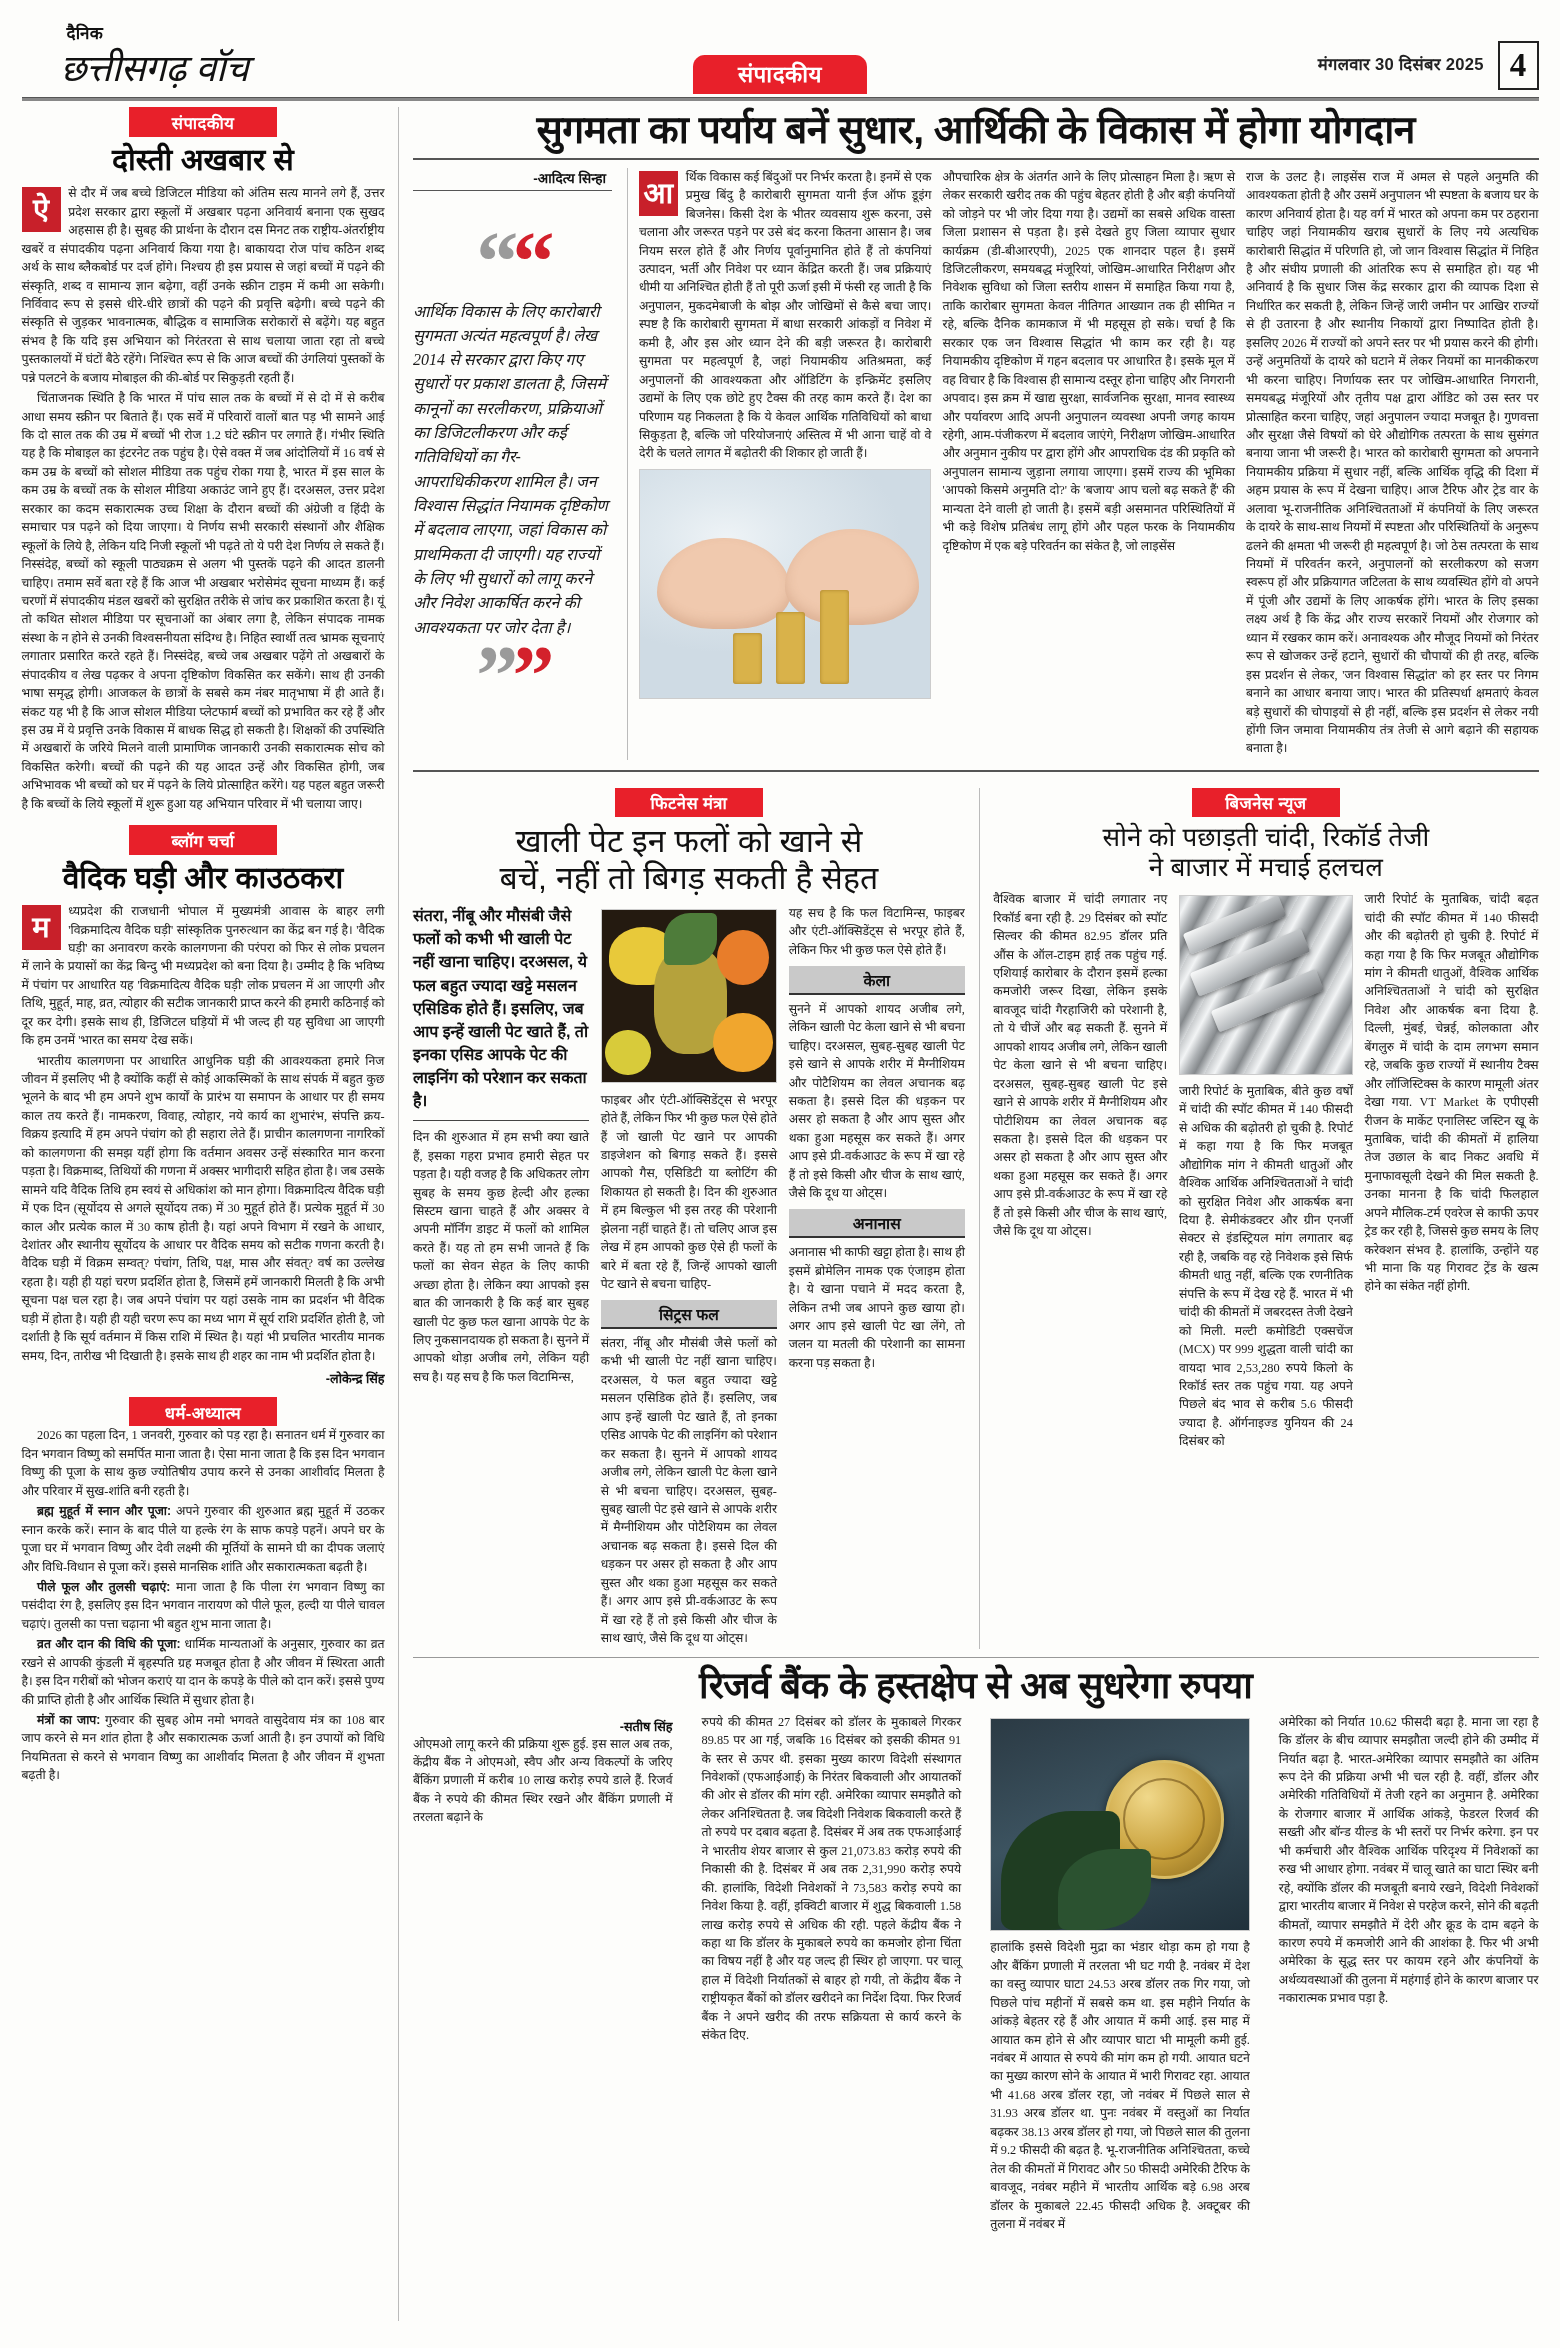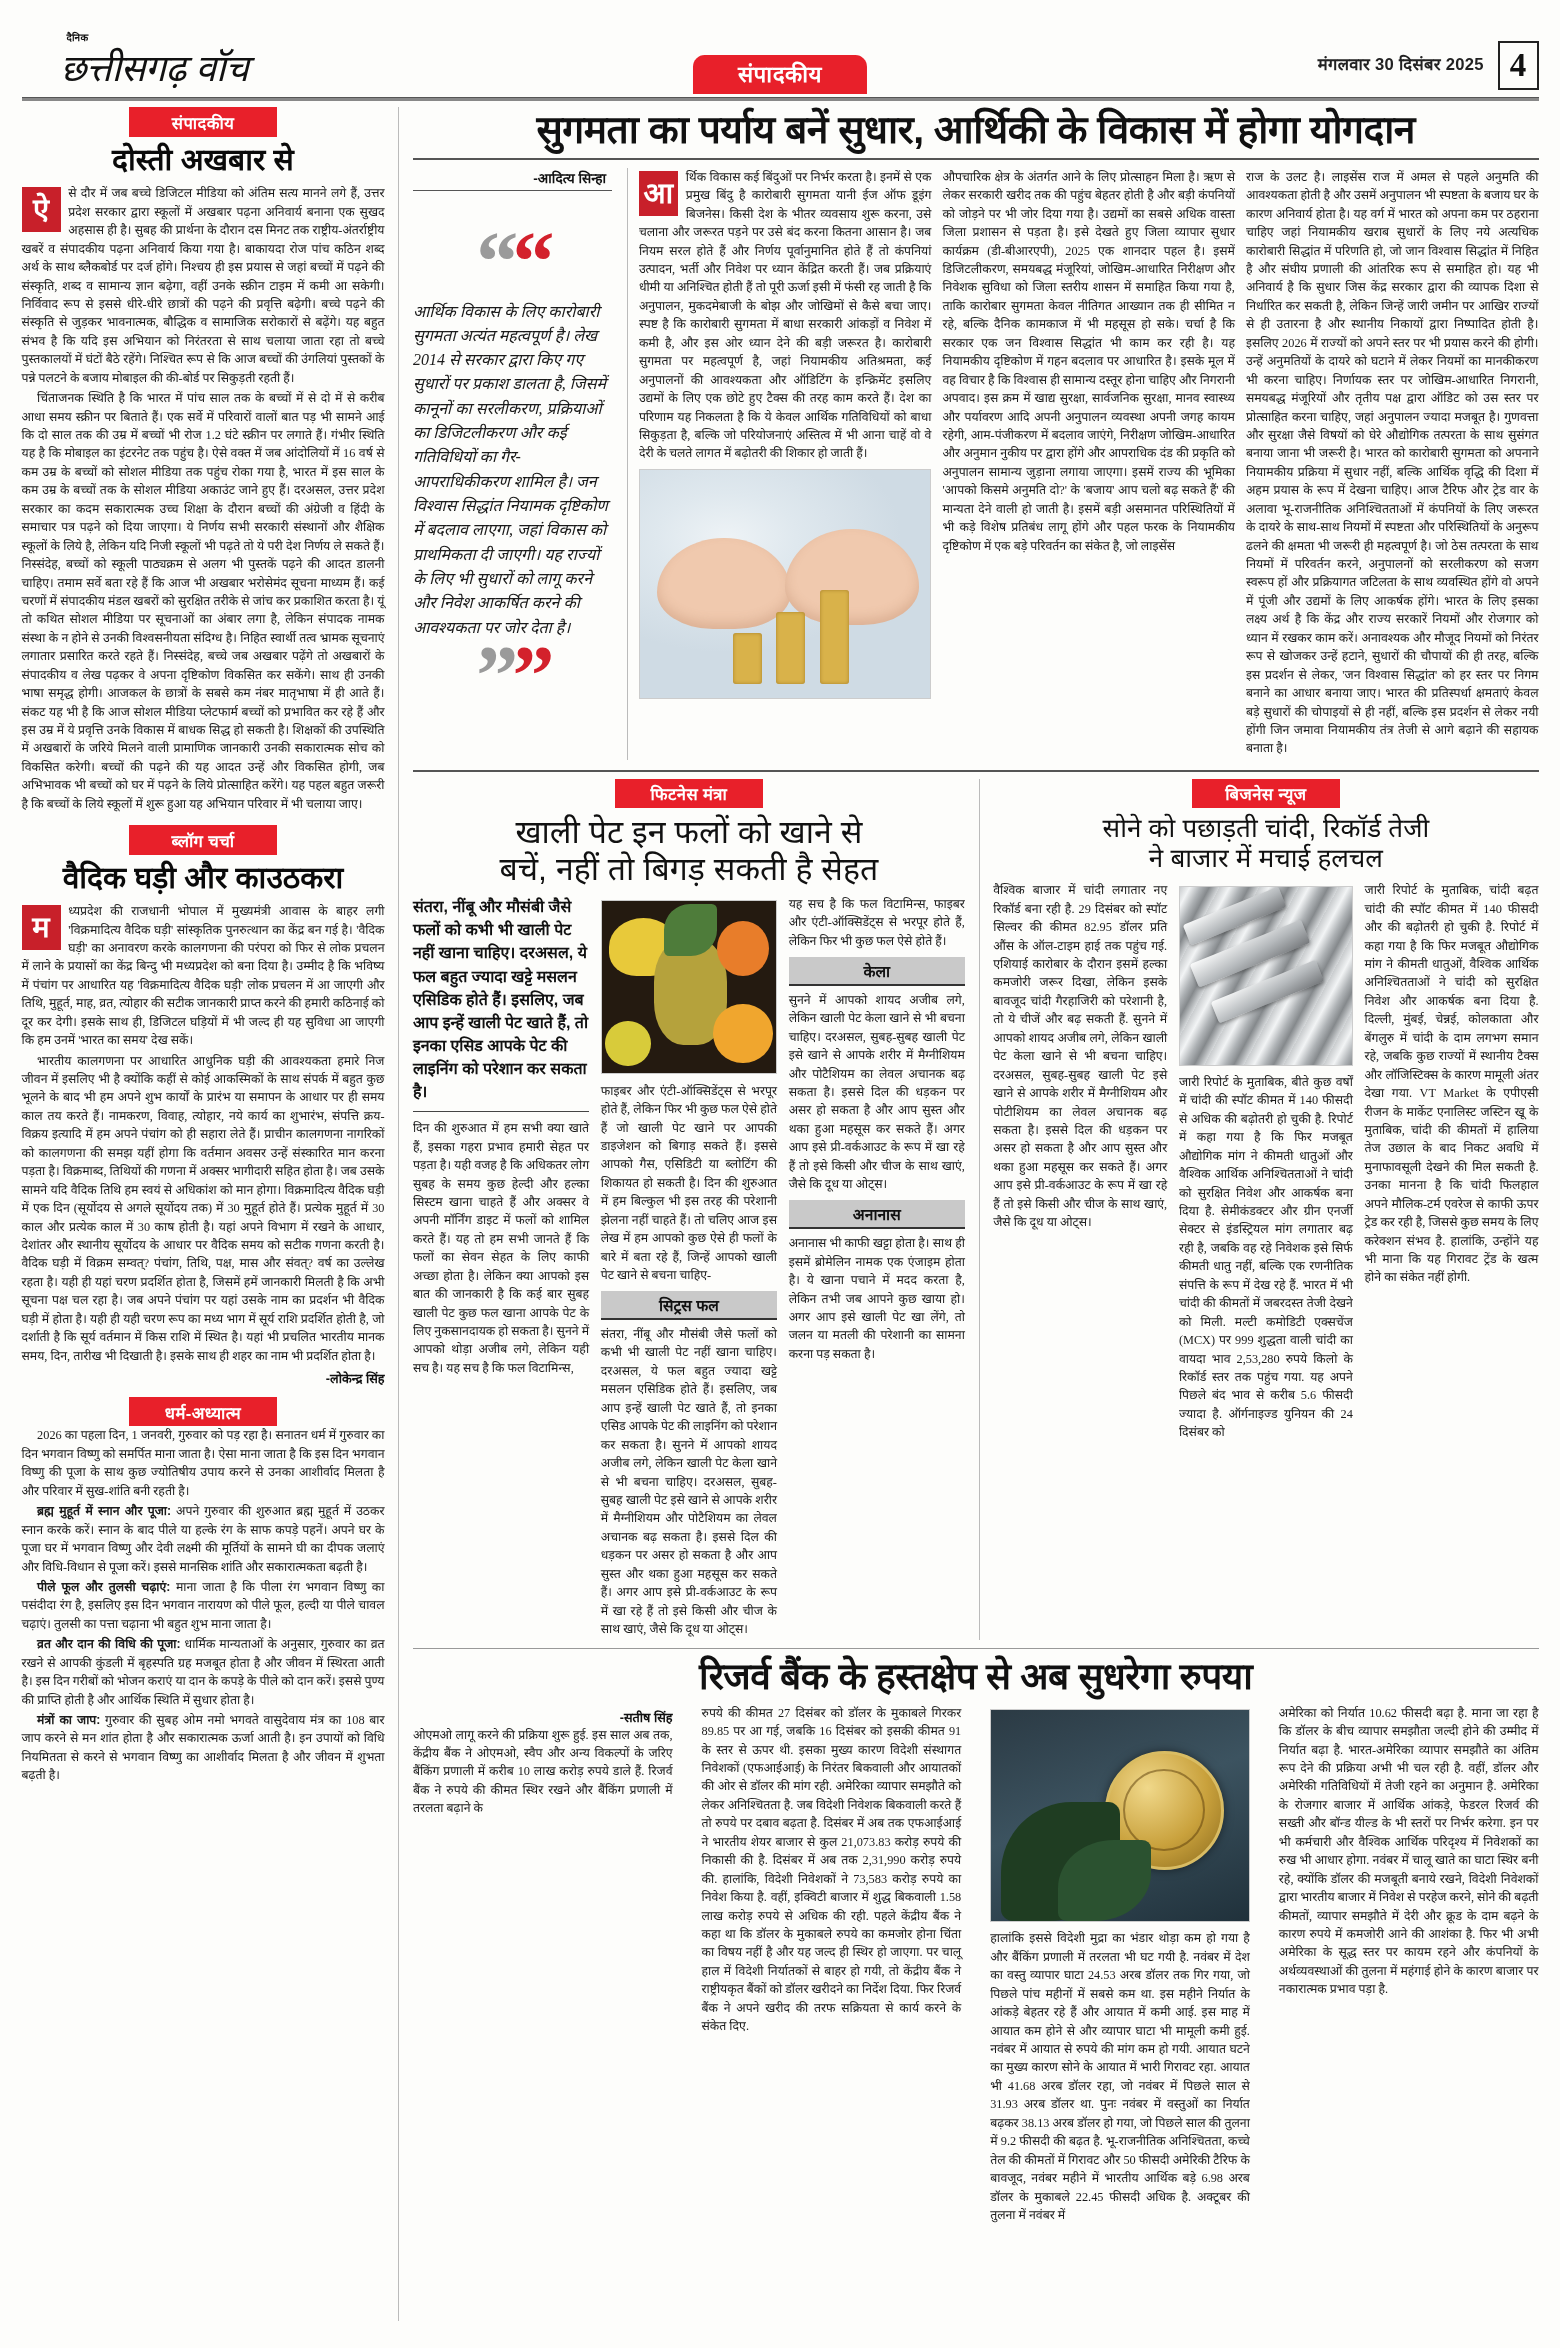--- a/index.html
+++ b/index.html
@@ -22,21 +22,21 @@
   .masthead {
     position: relative;
     height: 76px;
     display: flex;
     align-items: flex-end;
     justify-content: space-between;
   }
   .logo-wrap { display: flex; flex-direction: column; padding-left: 39px; padding-bottom: 2px; }
   .logo-small {
     font-family: "Liberation Sans", sans-serif;
-    font-size: 10px; font-weight: bold; color: #111;
+    font-size: 17px; font-weight: bold; color: #111;
     letter-spacing: 0.3px; margin-bottom: -3.9px; margin-left: 5.9px;
   }
   .logo-main {
     font-family: "Liberation Sans", sans-serif;
     font-size: 37px; font-weight: normal; color: #111;
     letter-spacing: -0.5px; font-style: italic;
   }
   .banner-center {
     position: absolute; left: 50%; transform: translateX(-50%);
     bottom: 0;
@@ -258,21 +258,21 @@
   }
   .intro-rule { height:1px; background:#444; margin: 7.8px 0 6.8px 0; }
   .hrule-thick { height: 2px; background:#555; margin: 9.8px 0 5.9px 0; }
   .hrule-thin { height: 1px; background:#999; margin: 7.8px 0 5.9px 0; }
   .bold-lead { font-family:"Liberation Sans", sans-serif; font-weight:bold; }
   .cols3 { display:grid; grid-template-columns: 1fr 1fr 1fr; column-gap: 11.7px; }
   .cols4 { display:grid; grid-template-columns: 1fr 1fr 1fr 1fr; column-gap: 29px; }
 
   .mid-grid {
     display:grid; grid-template-columns: 552px 1px 1fr; column-gap: 13.7px;
-    margin-top: 1px;
+    margin-top: 10px;
   }
 </style>
 </head>
 <body>
 
 <div class="page">
 
   <div class="masthead">
     <div class="logo-wrap">
       <div class="logo-small">दैनिक</div>

